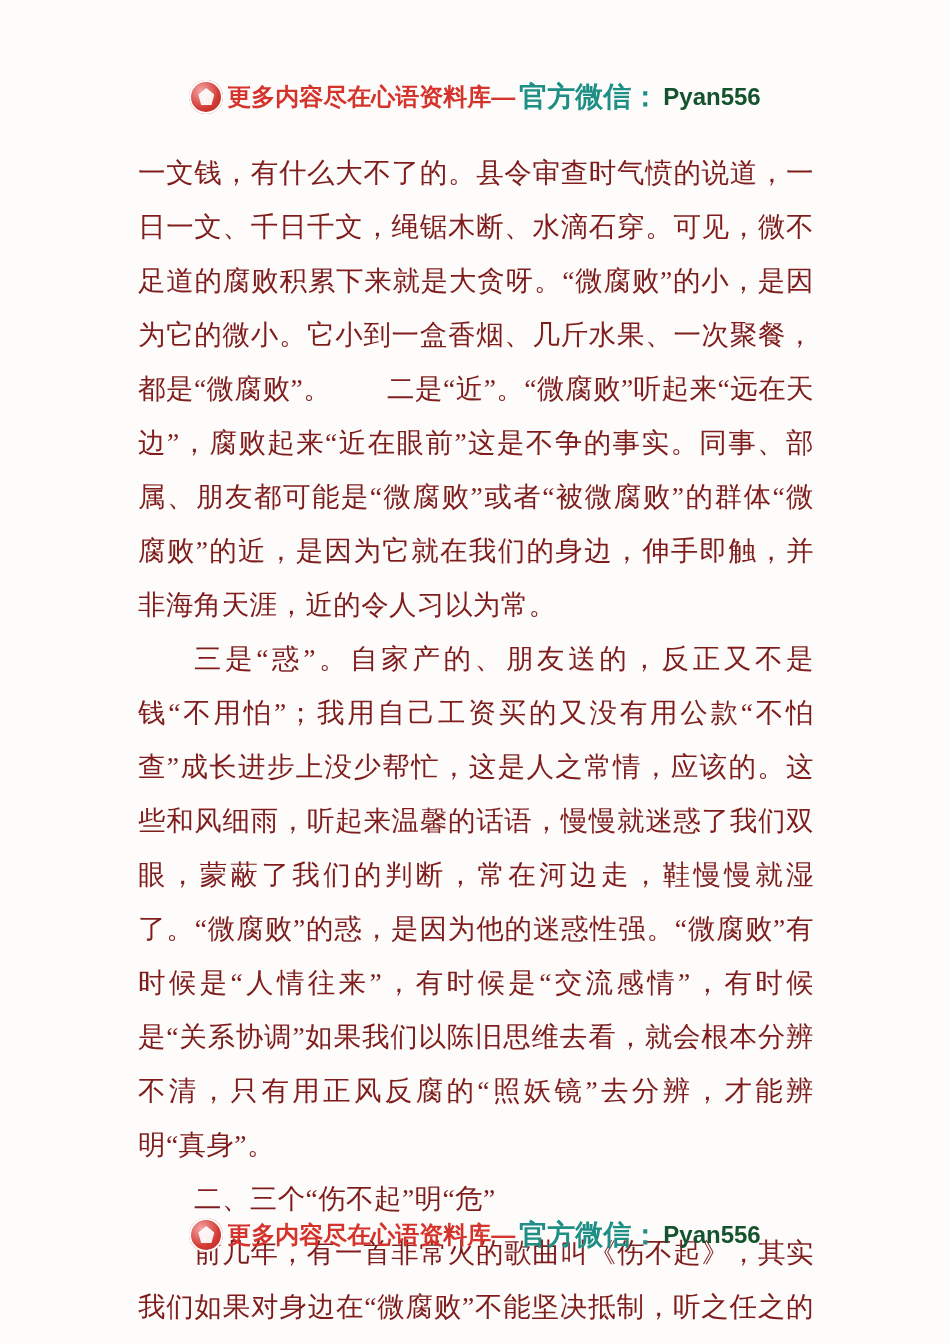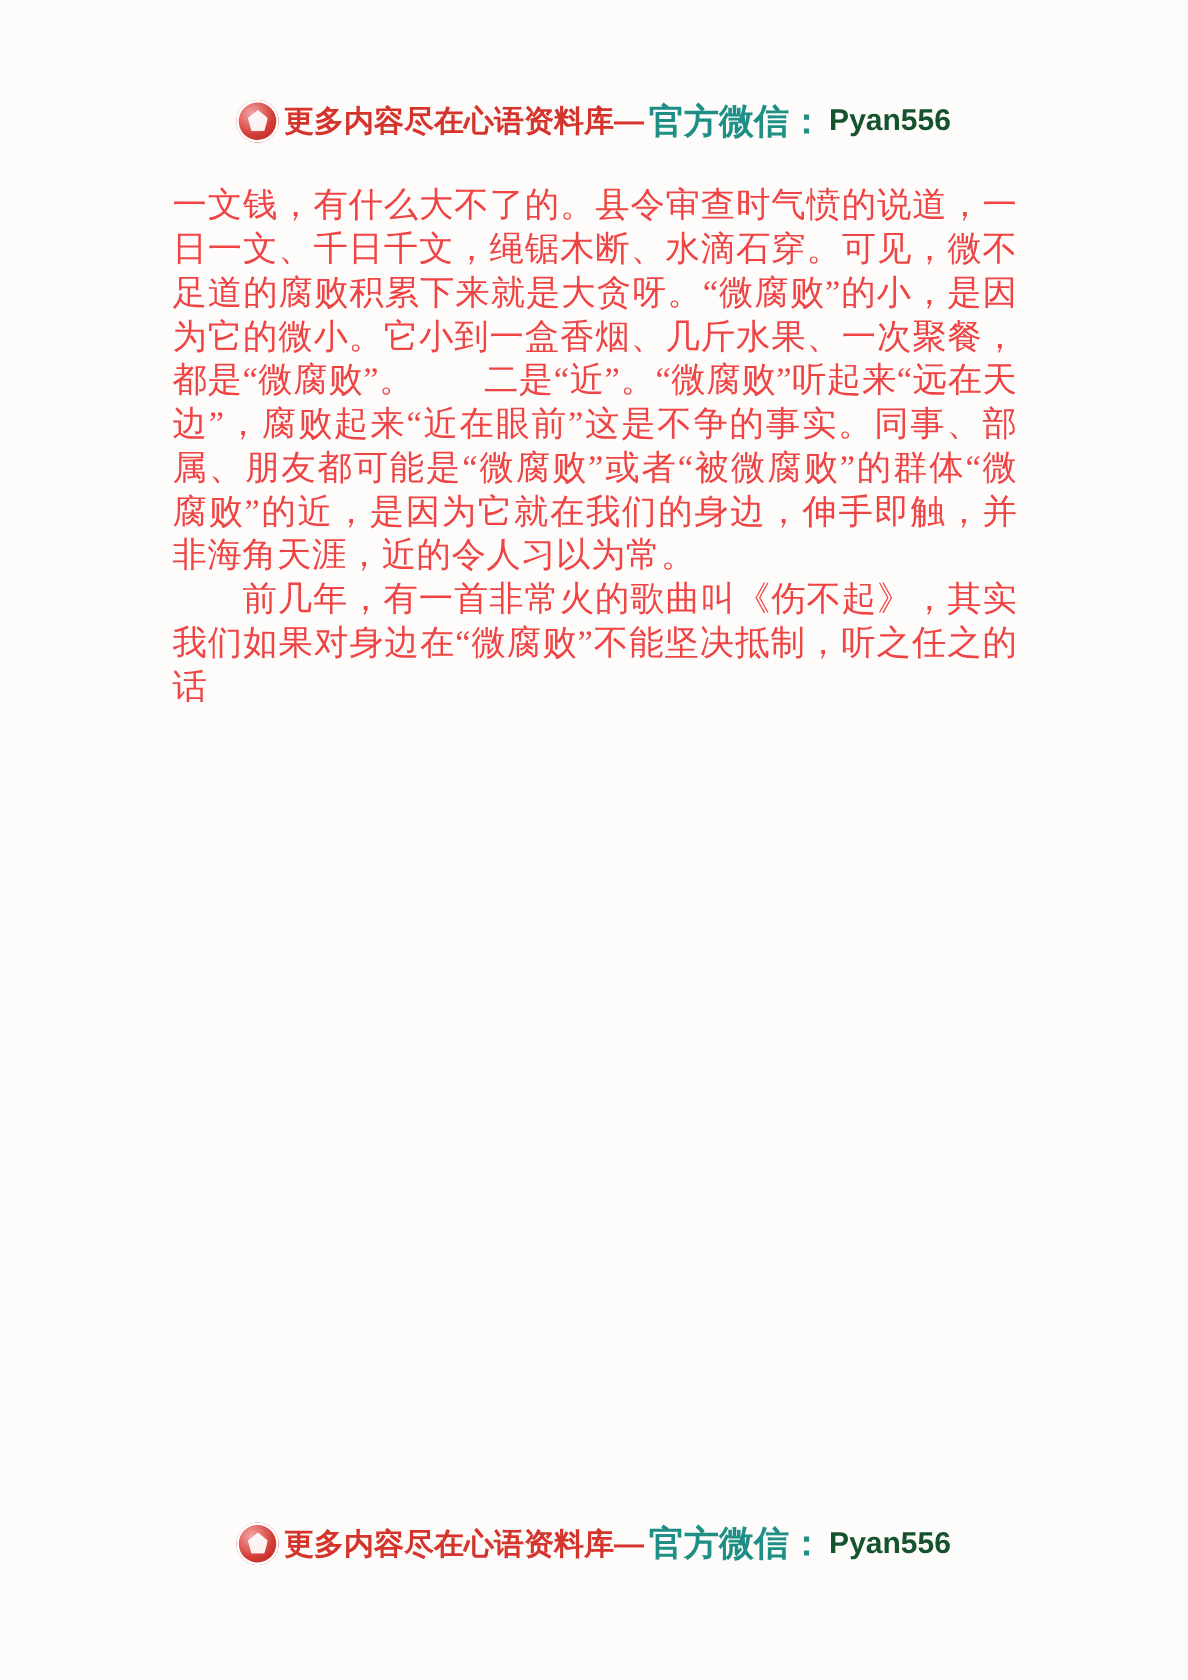--- a/index.html
+++ b/index.html
@@ -75,22 +75,22 @@
   
   .content {
     position: absolute;
     left: 138px;
     top: 146px;
     width: 676px;
   }
   .para {
     margin: 0 0 0 0;
     font-size: 27.5px;
-    line-height: 35px;
-    color: #ef4444;
+    line-height: 54px;
+    color: #7f1d1d;
     text-align: justify;
     text-justify: inter-ideograph;
     letter-spacing: 0.4px;
     font-family: "Liberation Serif", "DejaVu Serif", serif;
   }
   .indent { text-indent: 56px; }
 </style>
 </head>
 <body>
 
@@ -98,20 +98,22 @@
 
   <div class="watermark watermark-top">
     <span class="wm-logo"></span>
     <span class="wm-text-red">更多内容尽在心语资料库—</span>
     <span class="wm-text-teal">官方微信：</span>
     <span class="wm-text-green">Pyan556</span>
   </div>
 
   <div class="content">
     <p class="para">一文钱，有什么大不了的。县令审查时气愤的说道，一日一文、千日千文，绳锯木断、水滴石穿。可见，微不足道的腐败积累下来就是大贪呀。“微腐败”的小，是因为它的微小。它小到一盒香烟、几斤水果、一次聚餐，都是“微腐败”。　　二是“近”。“微腐败”听起来“远在天边”，腐败起来“近在眼前”这是不争的事实。同事、部属、朋友都可能是“微腐败”或者“被微腐败”的群体“微腐败”的近，是因为它就在我们的身边，伸手即触，并非海角天涯，近的令人习以为常。</p>
+    <p class="para indent">三是“惑”。自家产的、朋友送的，反正又不是钱“不用怕”；我用自己工资买的又没有用公款“不怕查”成长进步上没少帮忙，这是人之常情，应该的。这些和风细雨，听起来温馨的话语，慢慢就迷惑了我们双眼，蒙蔽了我们的判断，常在河边走，鞋慢慢就湿了。“微腐败”的惑，是因为他的迷惑性强。“微腐败”有时候是“人情往来”，有时候是“交流感情”，有时候是“关系协调”如果我们以陈旧思维去看，就会根本分辨不清，只有用正风反腐的“照妖镜”去分辨，才能辨明“真身”。</p>
+    <p class="para indent">二、三个“伤不起”明“危”</p>
     <p class="para indent">前几年，有一首非常火的歌曲叫《伤不起》，其实我们如果对身边在“微腐败”不能坚决抵制，听之任之的话</p>
   </div>
 
   <div class="watermark watermark-bottom">
     <span class="wm-logo"></span>
     <span class="wm-text-red">更多内容尽在心语资料库—</span>
     <span class="wm-text-teal">官方微信：</span>
     <span class="wm-text-green">Pyan556</span>
   </div>
 

